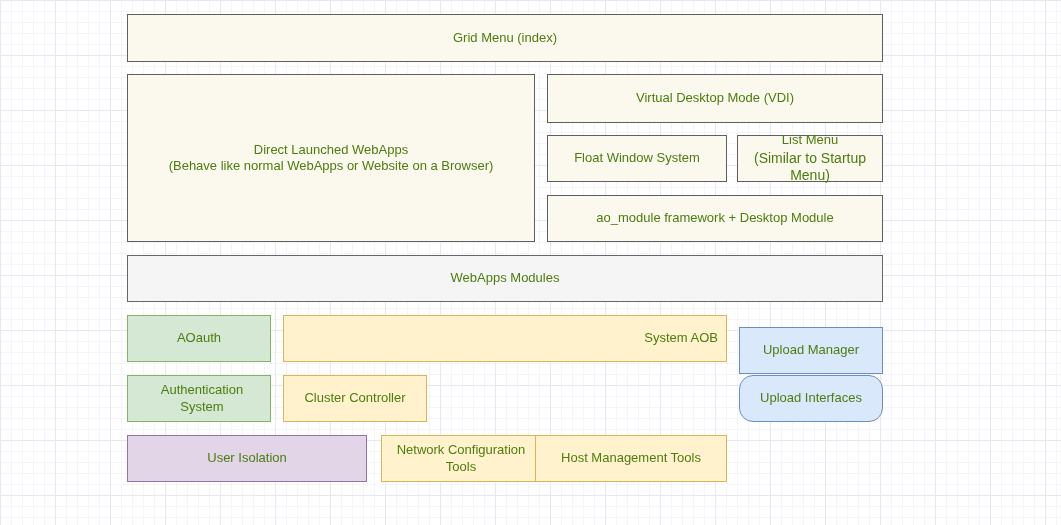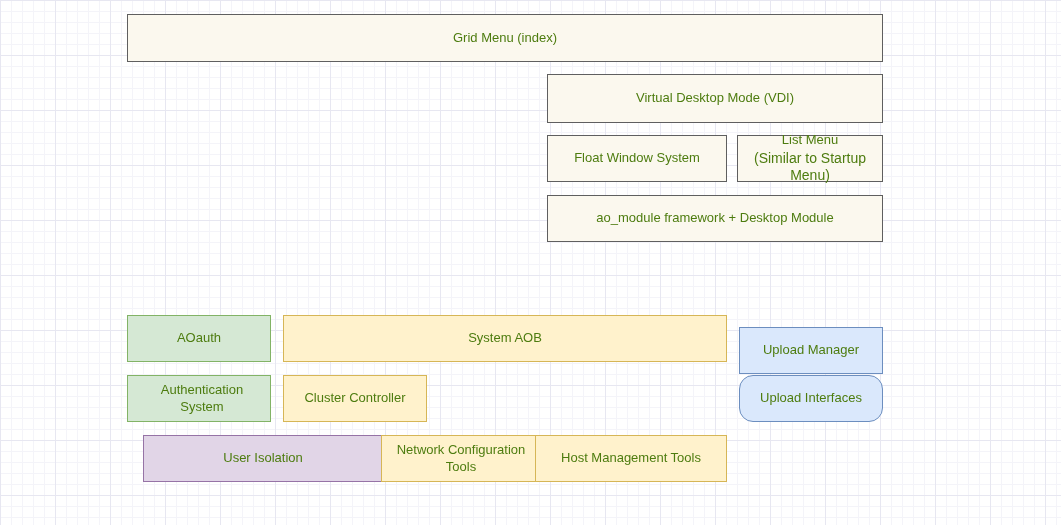--- a/index.html
+++ b/index.html
@@ -45,44 +45,51 @@
 </style>
 </head>
 <body>
 
 <div class="canvas">
 
   <div class="box cream" style="left:127px; top:14px; width:756px; height:48px;">
     <span>Grid Menu (index)</span>
   </div>
 
+  <div class="box cream" style="left:127px; top:74px; width:408px; height:168px;">
+    <span>Direct Launched WebApps</span>
+    <span>(Behave like normal WebApps or Website on a Browser)</span>
+  </div>
 
   <div class="box cream" style="left:547px; top:74px; width:336px; height:49px;">
     <span>Virtual Desktop Mode (VDI)</span>
   </div>
 
   <div class="box cream" style="left:547px; top:135px; width:180px; height:47px;">
     <span>Float Window System</span>
   </div>
 
   <div class="box cream" style="left:737px; top:135px; width:146px; height:47px;align-items:center;">
     <span>List Menu</span>
     <span class="sub">(Similar to Startup Menu)</span>
   </div>
 
   <div class="box cream" style="left:547px; top:195px; width:336px; height:47px;">
     <span>ao_module framework + Desktop Module</span>
   </div>
 
+  <div class="box gray" style="left:127px; top:255px; width:756px; height:47px;">
+    <span>WebApps Modules</span>
+  </div>
 
   <div class="box green" style="left:127px; top:315px; width:144px; height:47px;">
     <span>AOauth</span>
   </div>
 
-  <div class="box yellow" style="left:283px; top:315px; width:444px; height:47px;">
+  <div class="box yellow" style="left:283px; top:315px; width:444px; height:47px;align-items:flex-end;">
     <span>System AOB</span>
   </div>
 
   <div class="box blue" style="left:739px; top:315px; width:144px; height:47px;margin-top:12px;">
     <span>Upload Manager</span>
   </div>
 
   <div class="box green" style="left:127px; top:375px; width:144px; height:47px;padding-left:14px;">
     <span>Authentication System</span>
   </div>
@@ -90,21 +97,21 @@
   <div class="box yellow" style="left:283px; top:375px; width:144px; height:47px;">
     <span>Cluster Controller</span>
   </div>
 
 
 
   <div class="box blue" style="left:739px; top:375px; width:144px; height:47px;border-radius:14px;">
     <span>Upload Interfaces</span>
   </div>
 
-  <div class="box purple" style="left:127px; top:435px; width:240px; height:47px;margin-left:16px;">
+  <div class="box purple" style="left:127px; top:435px; width:240px; height:47px;">
     <span>User Isolation</span>
   </div>
 
   <div class="box yellow" style="left:381px; top:435px; width:160px; height:47px;">
     <span>Network Configuration Tools</span>
   </div>
 
   <div class="box yellow" style="left:535px; top:435px; width:192px; height:47px;">
     <span>Host Management Tools</span>
   </div>

